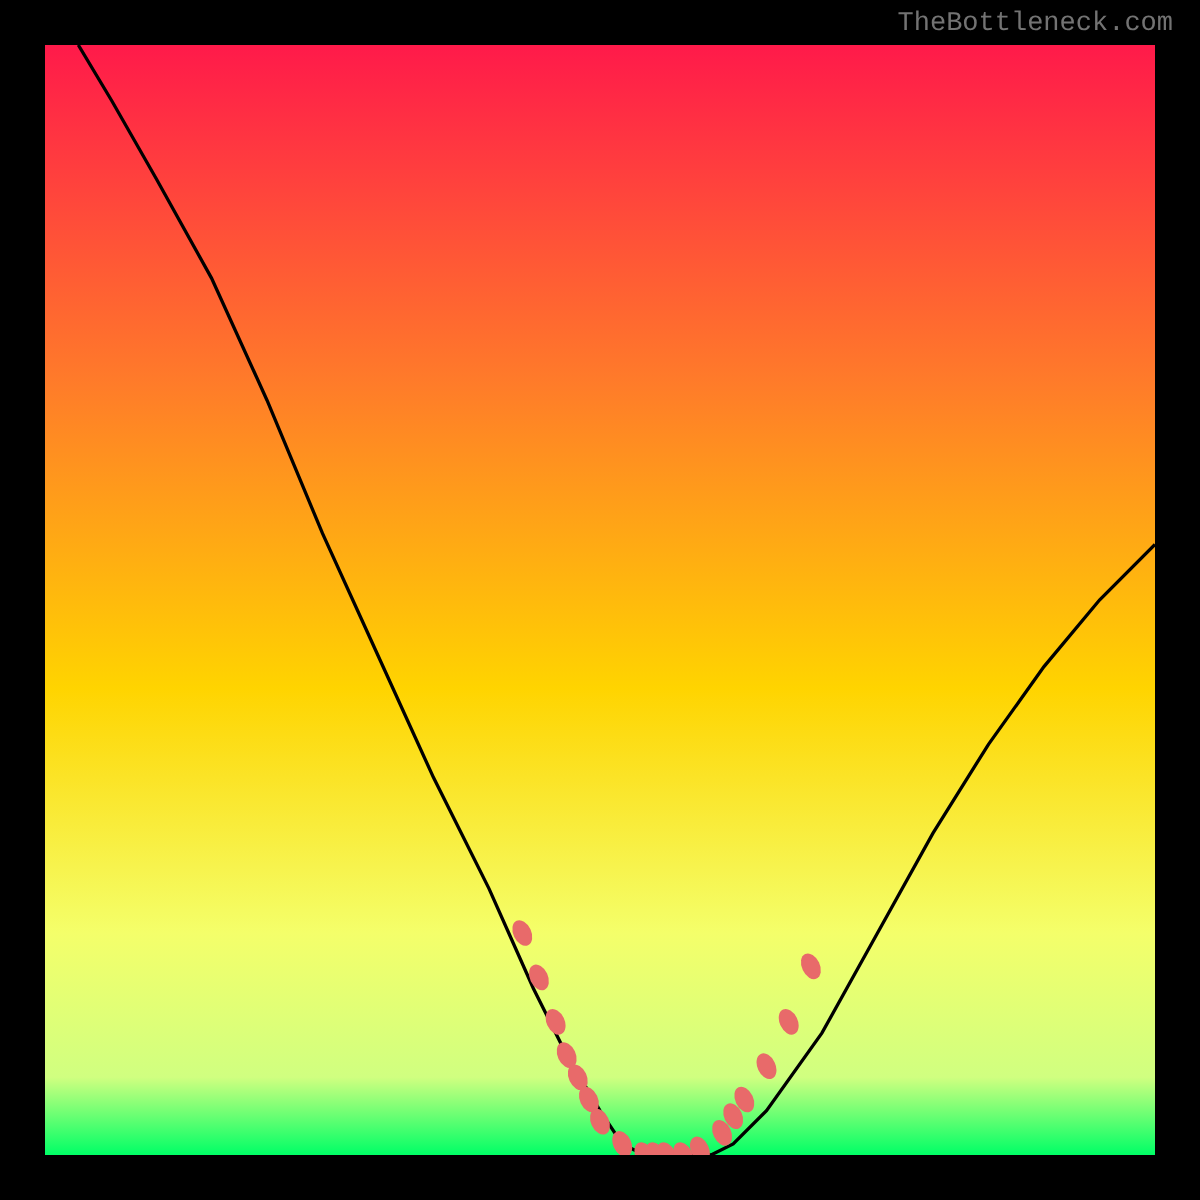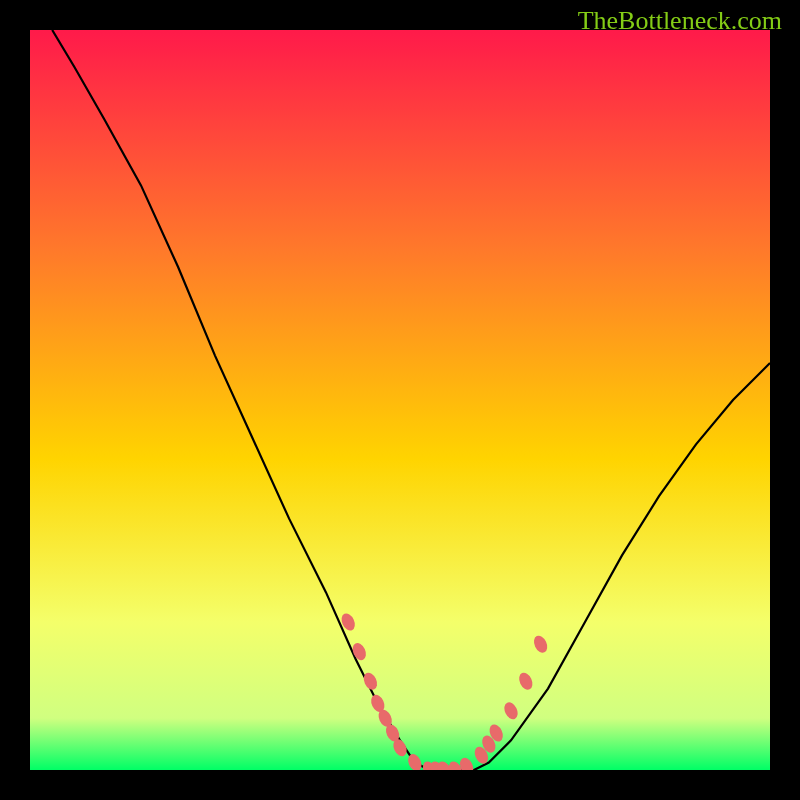--- a/index.html
+++ b/index.html
@@ -8,23 +8,23 @@
     height: 800px;
     background: #000;
     position: relative;
     font-family: Arial, Helvetica, sans-serif;
     overflow: hidden;
   }
   .watermark {
     position: absolute;
     top: 6px;
     right: 18px;
-    color: #84cc16;
-    font-size: 26px;
-    font-family: Liberation Serif, serif;
+    color: #737373;
+    font-size: 18px;
+    font-family: Liberation Mono, monospace;
     z-index: 10;
   }
   .plot {
     position: absolute;
     left: 30px;
     top: 30px;
     width: 740px;
     height: 740px;
   }
 </style>

